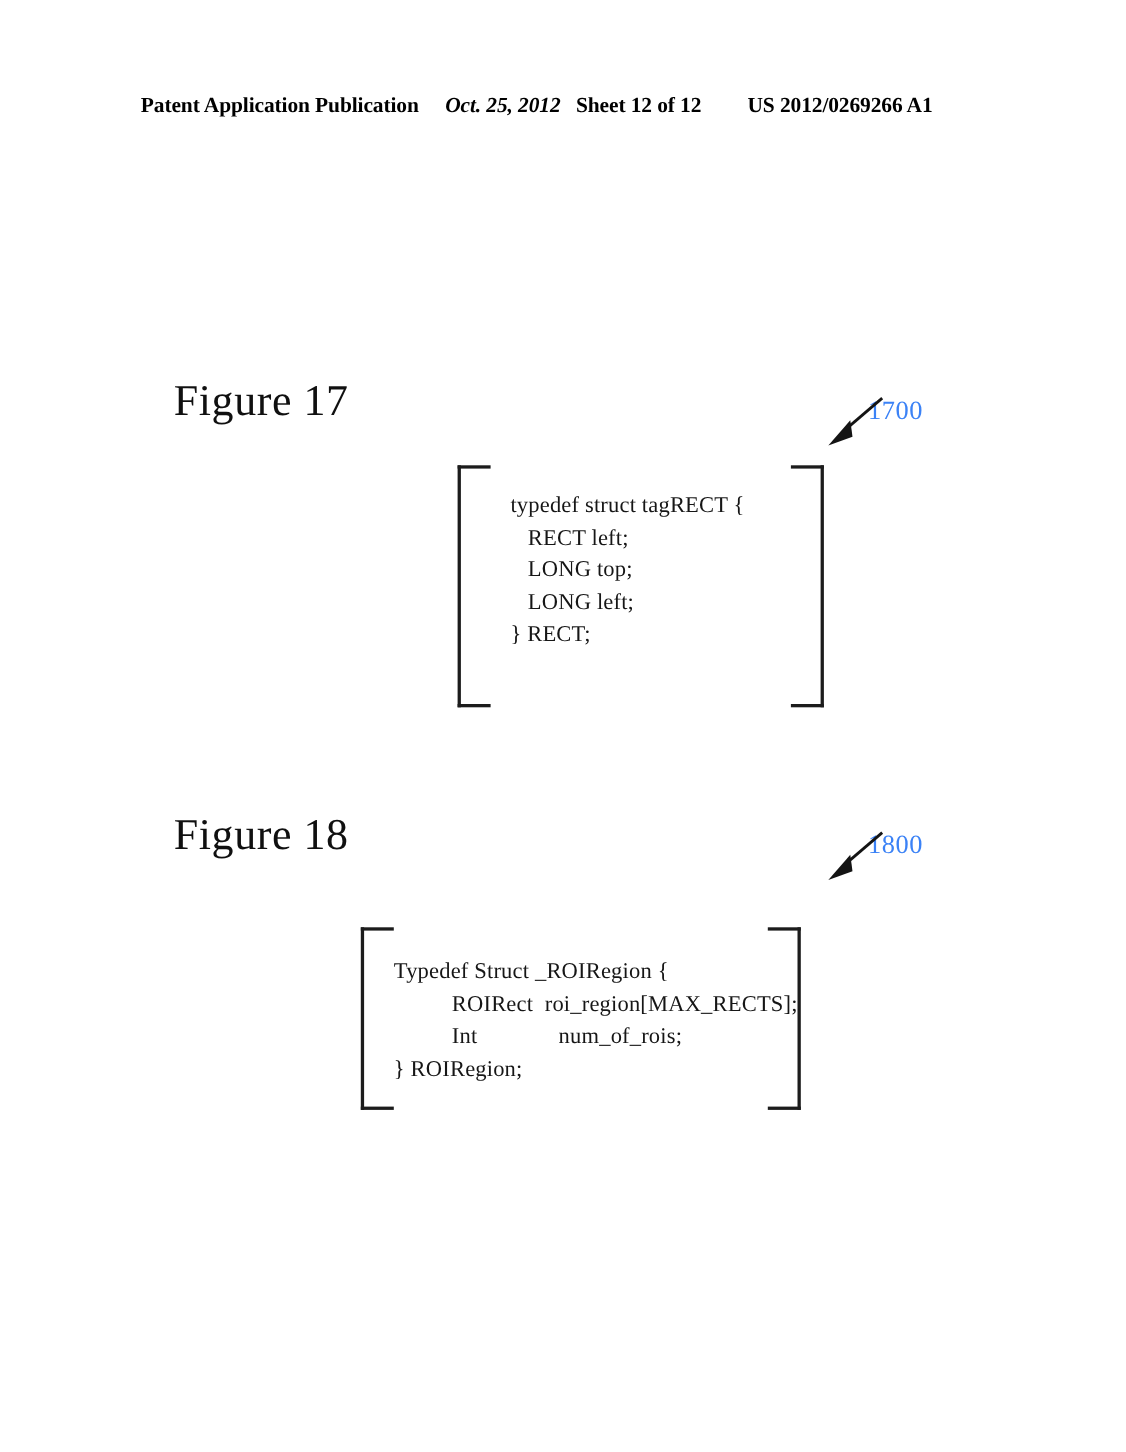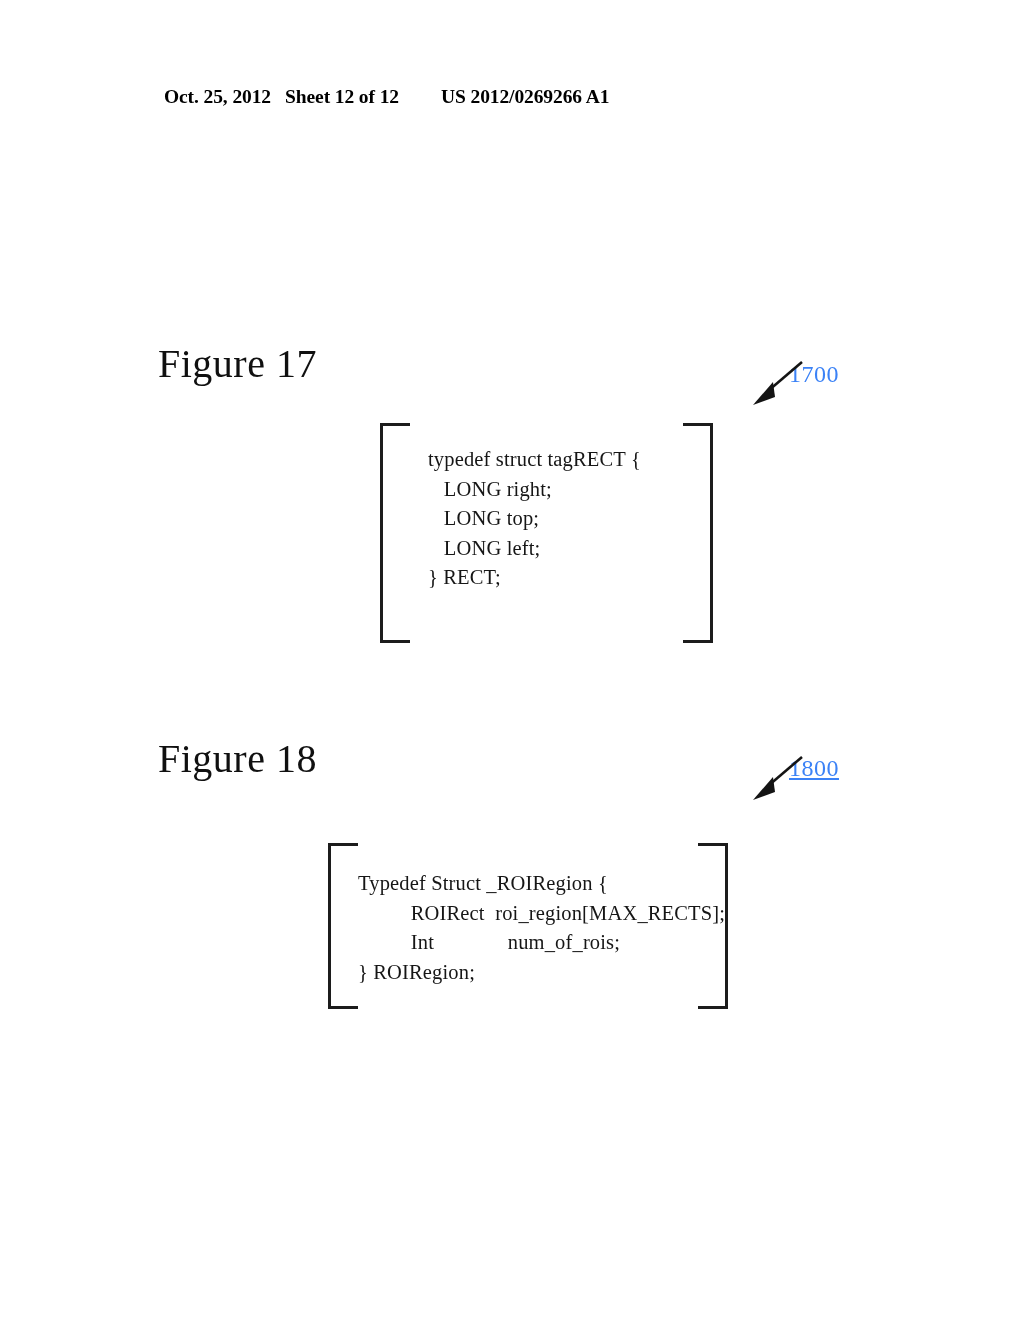--- a/index.html
+++ b/index.html
@@ -26,21 +26,21 @@
     height: 26px;
     display: flex;
     align-items: baseline;
     font-family: "Liberation Serif", "DejaVu Serif", serif;
     font-weight: bold;
     font-size: 19.5px;
     letter-spacing: -0.1px;
     white-space: nowrap;
   }
   .hdr-pub   { }
-  .hdr-date  { margin-left: 36px; }
+  .hdr-date  { margin-left: 24px; font-style: italic; }
   .hdr-sheet { margin-left: 14px; }
   .hdr-num   { margin-left: 42px; }
 
   
   .figure-block {
     position: absolute;
   }
   .figure-title {
     position: absolute;
     font-family: "Liberation Serif", "DejaVu Serif", serif;
@@ -104,34 +104,35 @@
     line-height: 29.5px;
     color: #161616;
     white-space: pre;
     letter-spacing: 0.15px;
   }
 
   
   #fig17-title  { left: 158px; top: 340px; text-align: center; }
   #fig17-ref    { left: 789px; top: 337px; }
   #fig17-arrow  { left: 745px; top: 350px; }
-  #fig17-box    { left: 380px; top: 423px; width: 333px; height: 220px; }
+  #fig17-box    { left: 416px; top: 423px; width: 333px; height: 220px; }
   #fig17-box .code-lines { padding: 22px 0 0 48px; }
 
   
   #fig18-title  { left: 158px; top: 735px; }
-  #fig18-ref    { left: 789px; top: 731px; text-decoration: underline; }
+  #fig18-ref    { left: 789px; top: 731px; }
   #fig18-arrow  { left: 745px; top: 745px; }
   #fig18-box    { left: 328px; top: 843px; width: 400px; height: 166px; }
   #fig18-box .code-lines { padding: 26px 0 0 30px; }
 </style>
 </head>
 <body>
 
 <div class="page-header">
+  <span class="hdr-pub">Patent Application Publication</span>
   <span class="hdr-date">Oct. 25, 2012</span>
   <span class="hdr-sheet">Sheet 12 of 12</span>
   <span class="hdr-num">US 2012/0269266 A1</span>
 </div>
 
 <div class="figure-block">
 
   <div class="figure-title" id="fig17-title">Figure 17</div>
 
   <div class="ref-label" id="fig17-ref">1700</div>
@@ -141,21 +142,21 @@
       <line x1="57" y1="12" x2="23" y2="41" stroke="#141414" stroke-width="2.6"></line>
       <polygon points="8,55 28,32 30,47" fill="#141414"></polygon>
     </svg>
   </div>
 
   <div class="code-box" id="fig17-box">
     <div class="bracket left"></div>
     <div class="bracket right"></div>
     <div class="code-lines">
       <div class="code-line">typedef struct tagRECT {</div>
-      <div class="code-line">   LONG right;</div>
+      <div class="code-line">   RECT left;</div>
       <div class="code-line">   LONG top;</div>
       <div class="code-line">   LONG left;</div>
       <div class="code-line">} RECT;</div>
     </div>
   </div>
 
 </div>
 
 <div class="figure-block">
 

